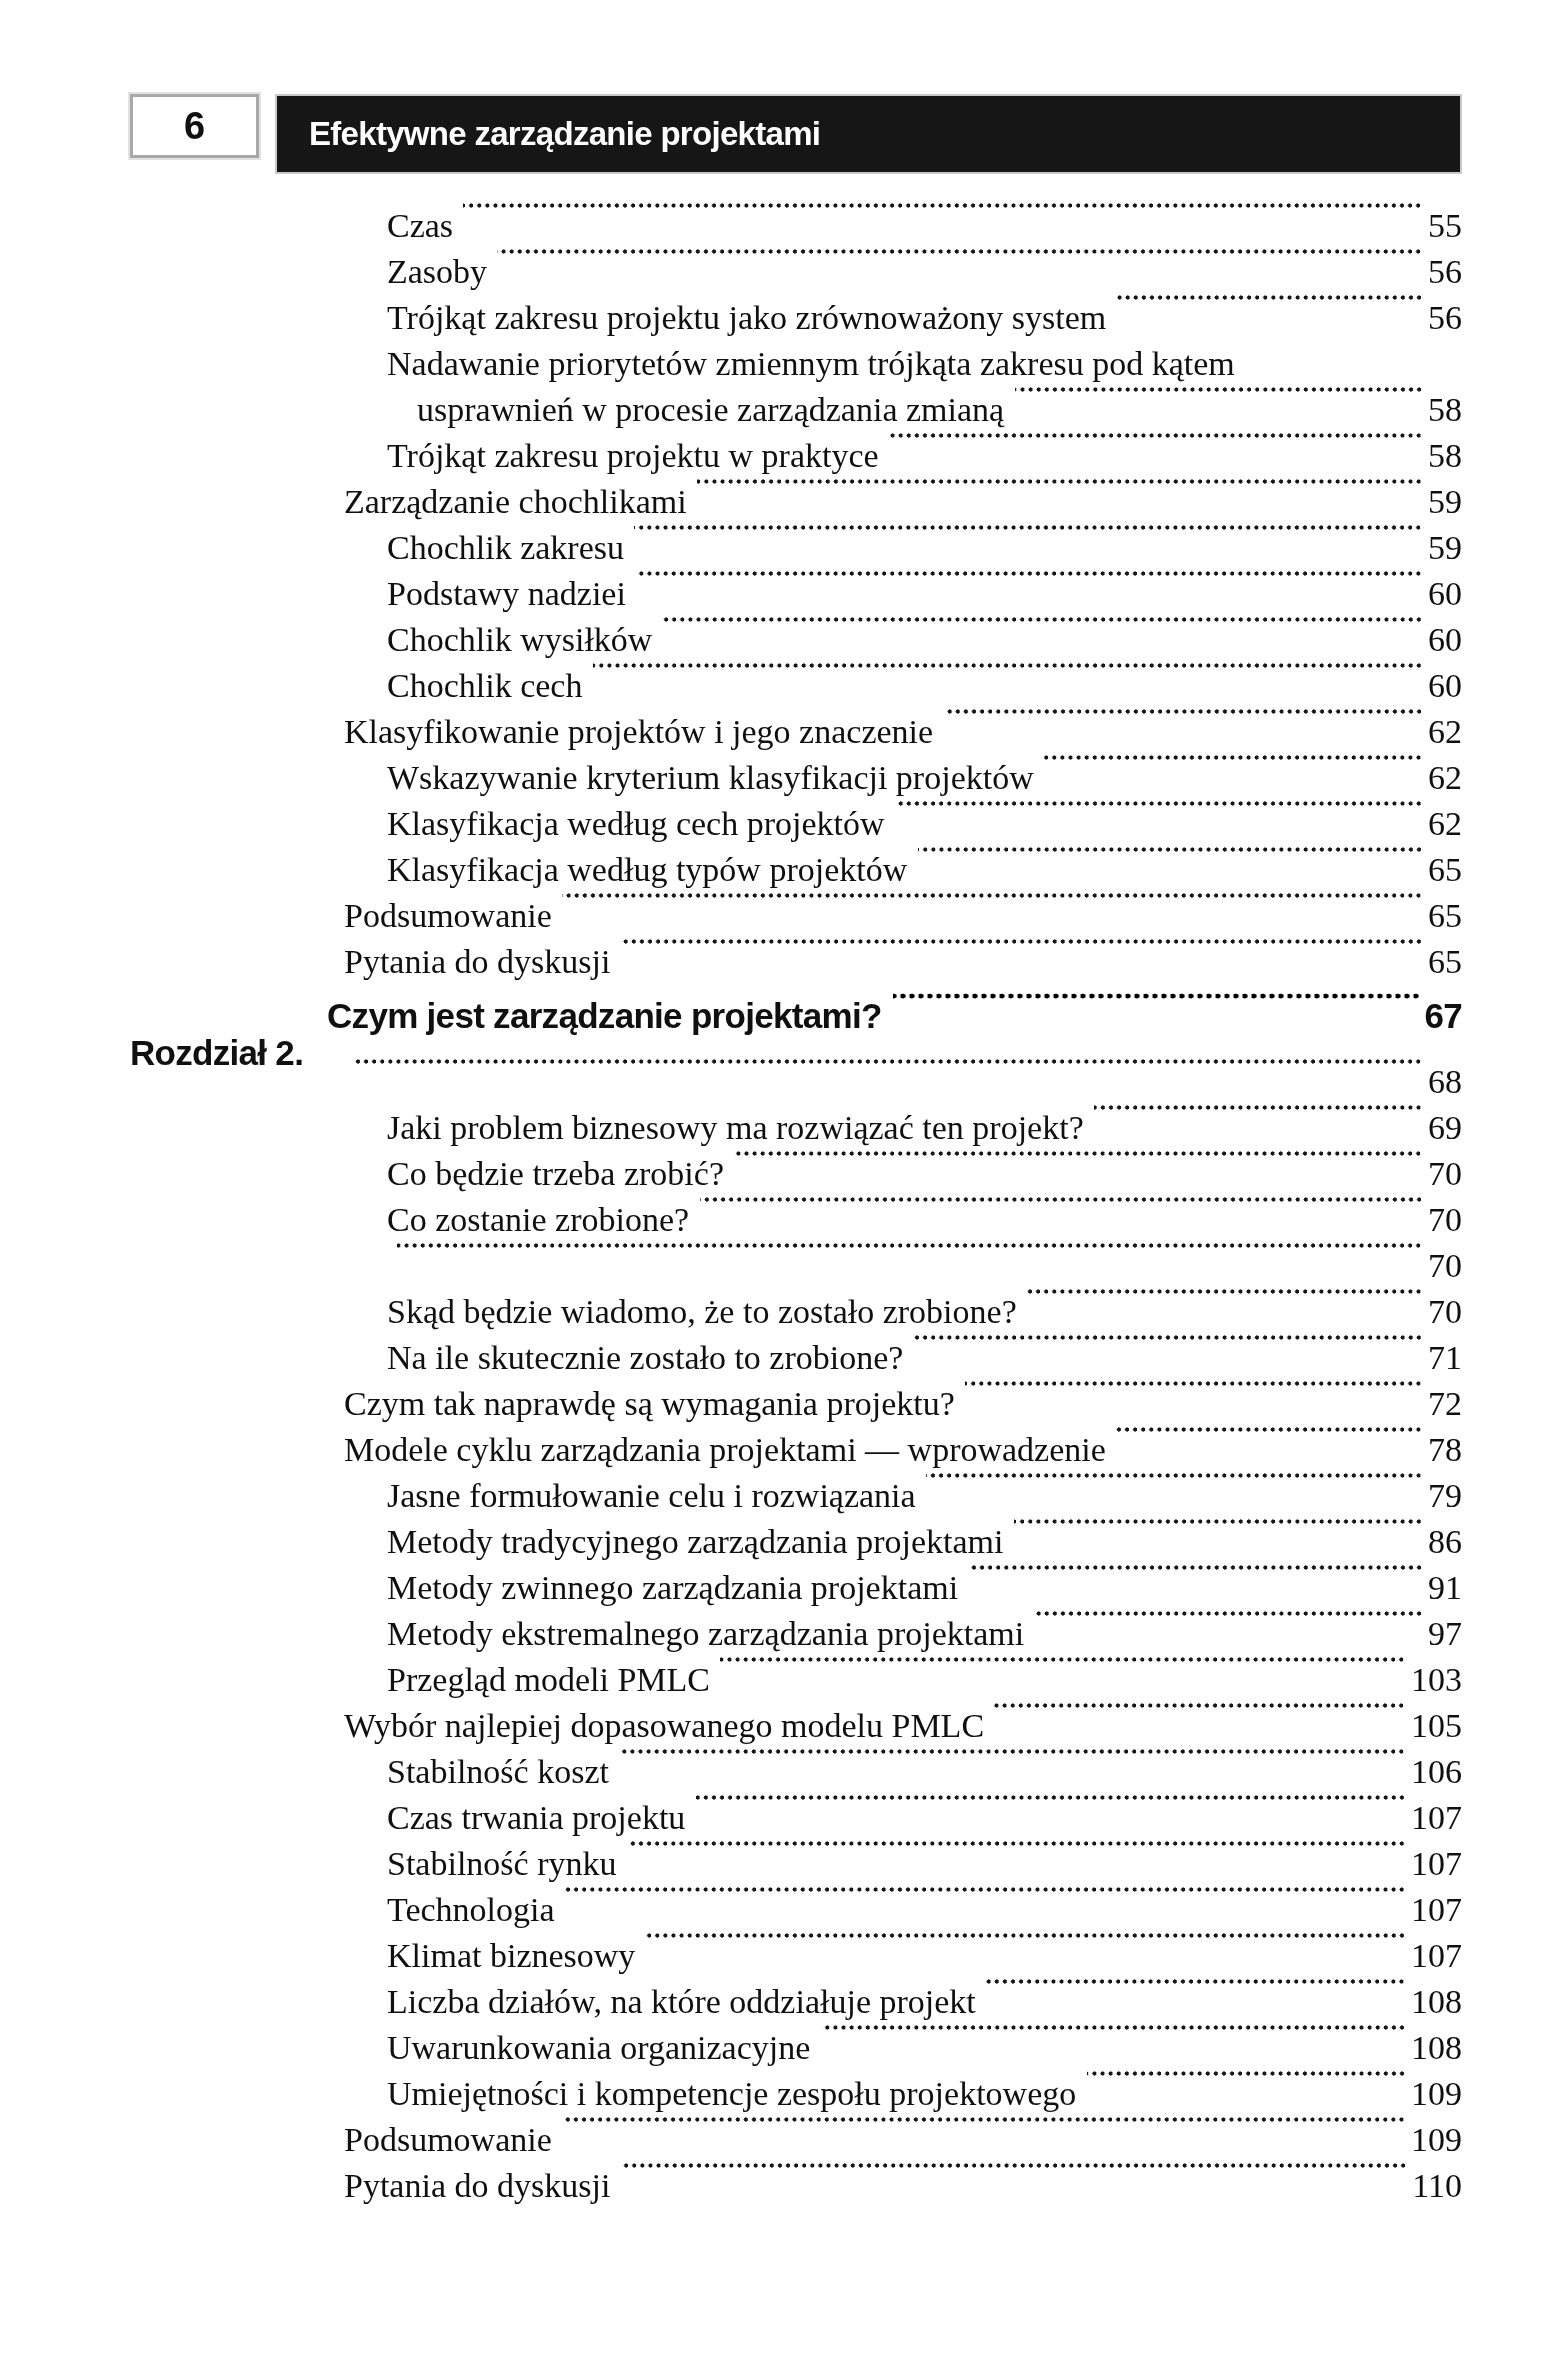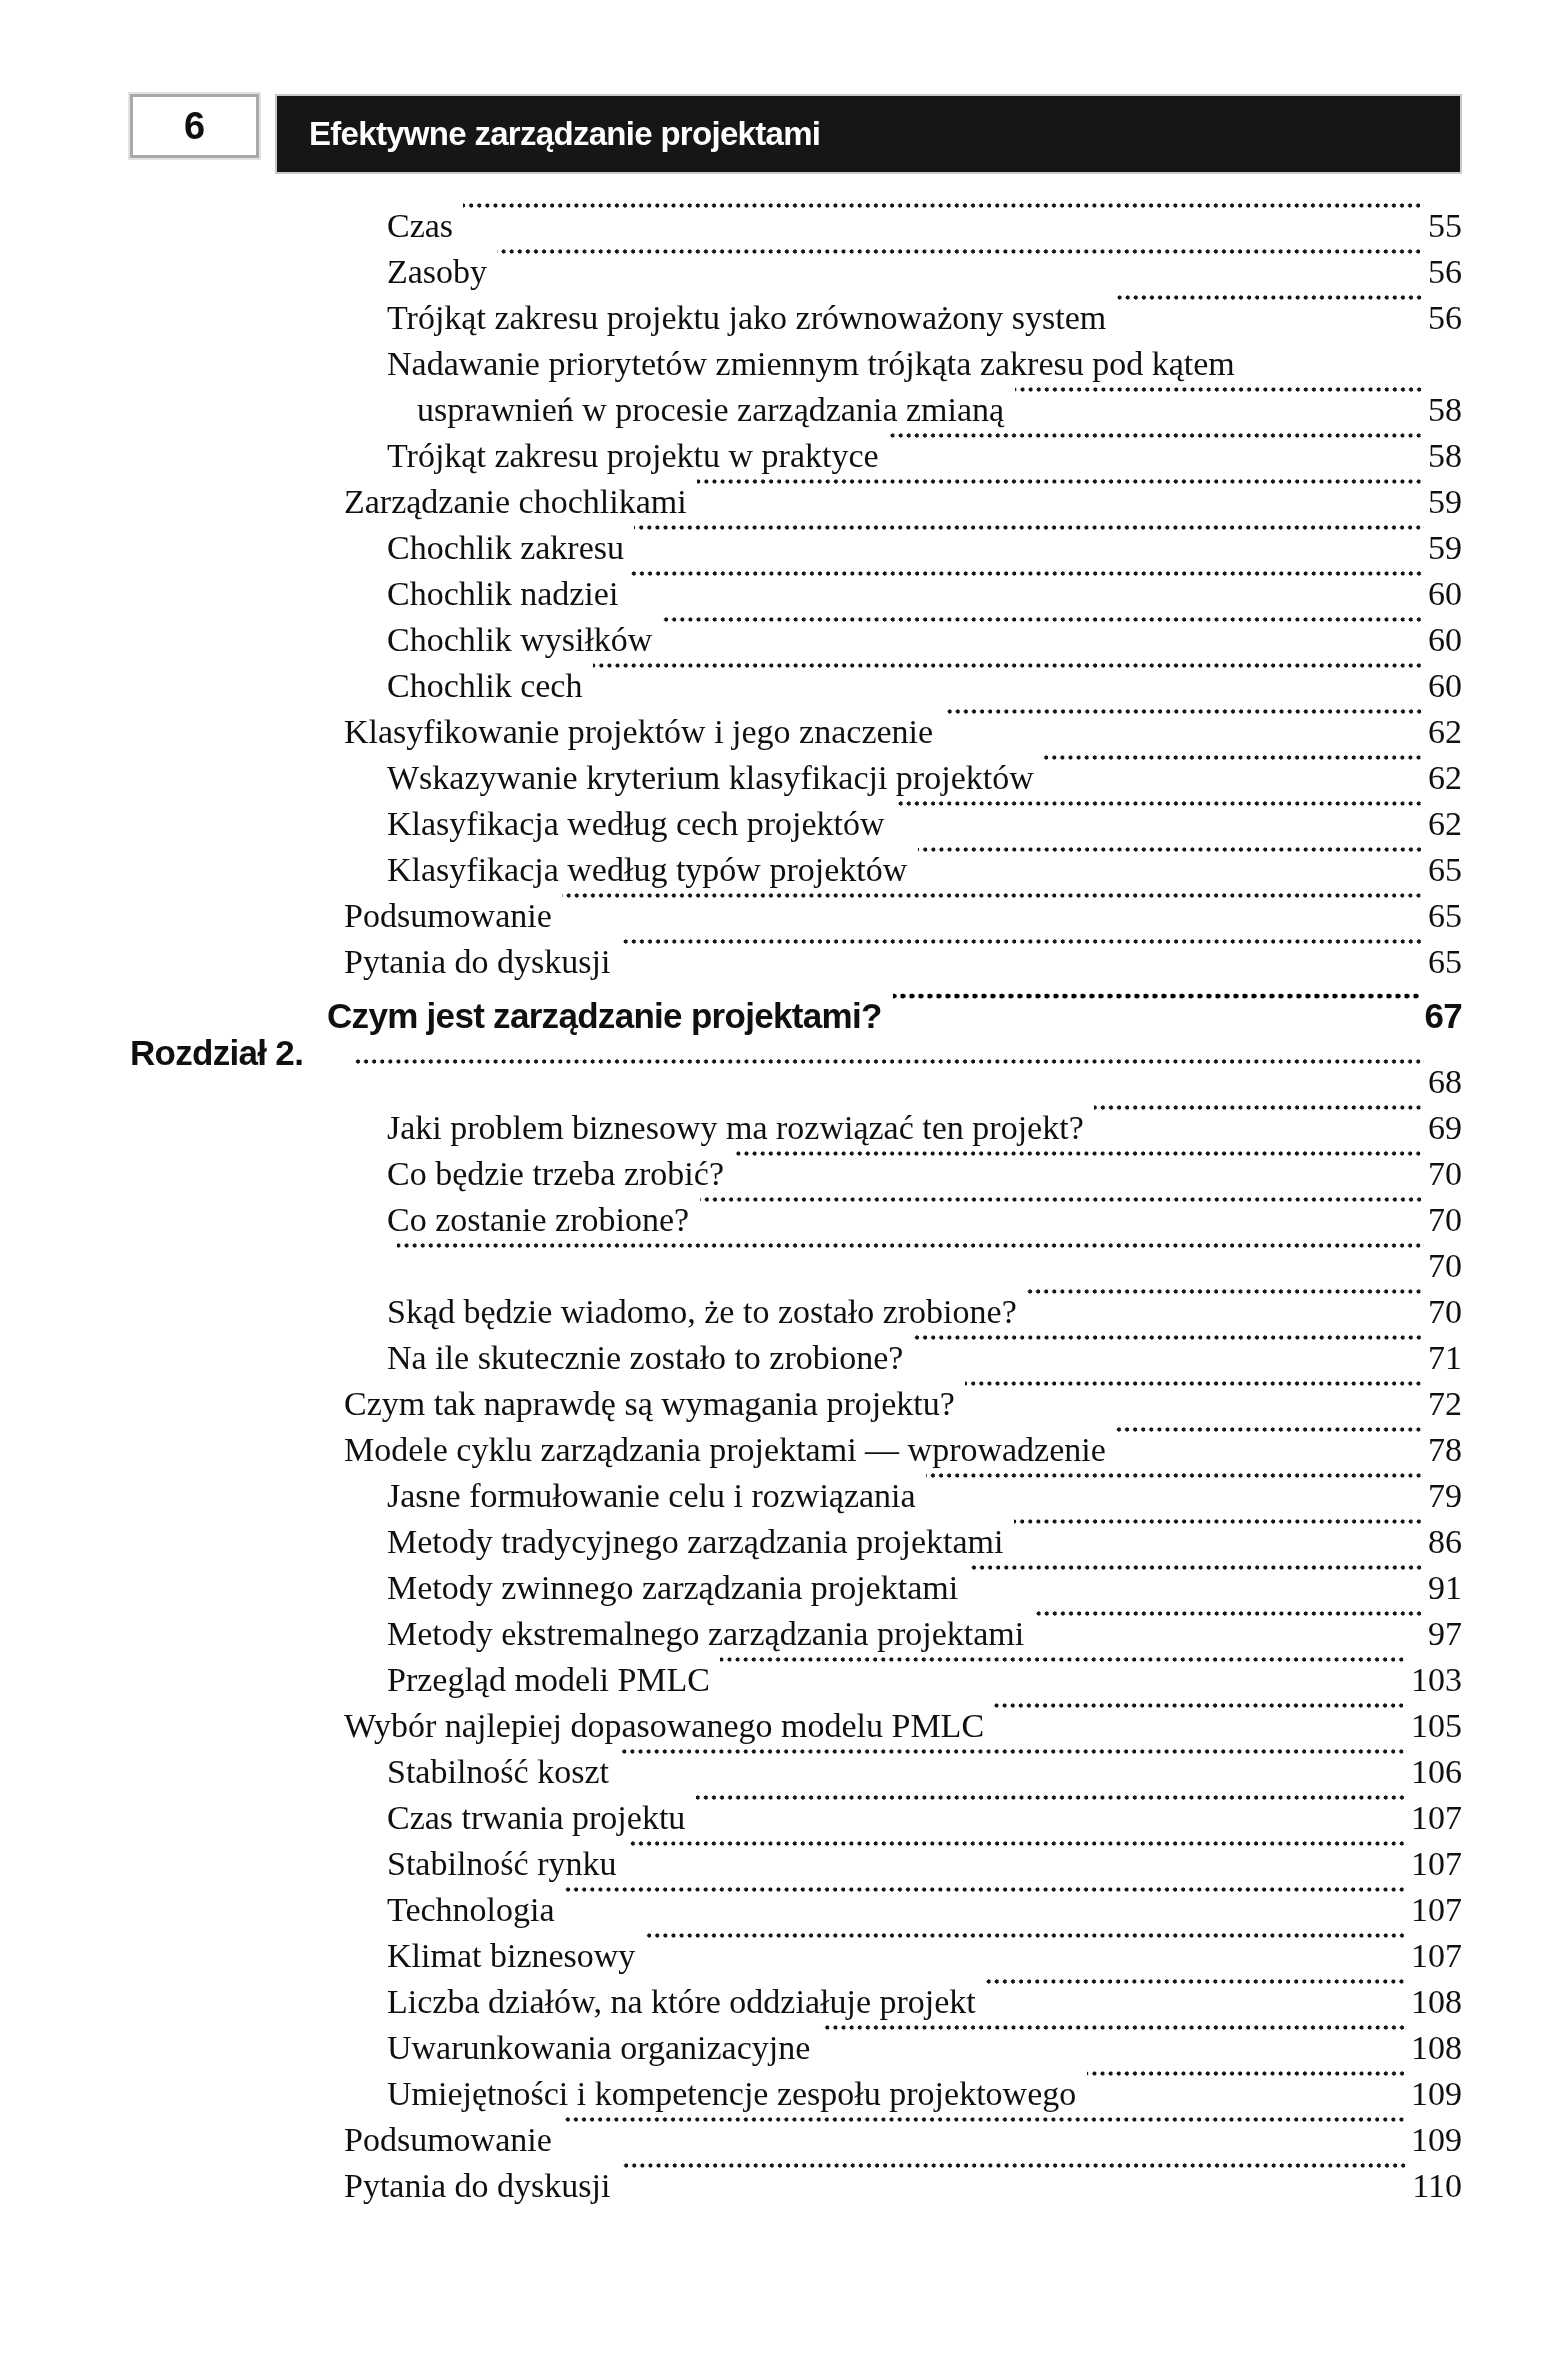--- a/index.html
+++ b/index.html
@@ -121,21 +121,21 @@
         <span class="title">Zarządzanie chochlikami</span>
         <span class="leader"></span>
         <span class="pgnum">59</span>
       </div>
       <div class="row lvl2">
         <span class="title">Chochlik zakresu</span>
         <span class="leader"></span>
         <span class="pgnum">59</span>
       </div>
       <div class="row lvl2">
-        <span class="title">Chochlik nadziei</span>
+        <span class="title">Podstawy nadziei</span>
         <span class="leader"></span>
         <span class="pgnum">60</span>
       </div>
       <div class="row lvl2">
         <span class="title">Chochlik wysiłków</span>
         <span class="leader"></span>
         <span class="pgnum">60</span>
       </div>
       <div class="row lvl2">
         <span class="title">Chochlik cech</span>

